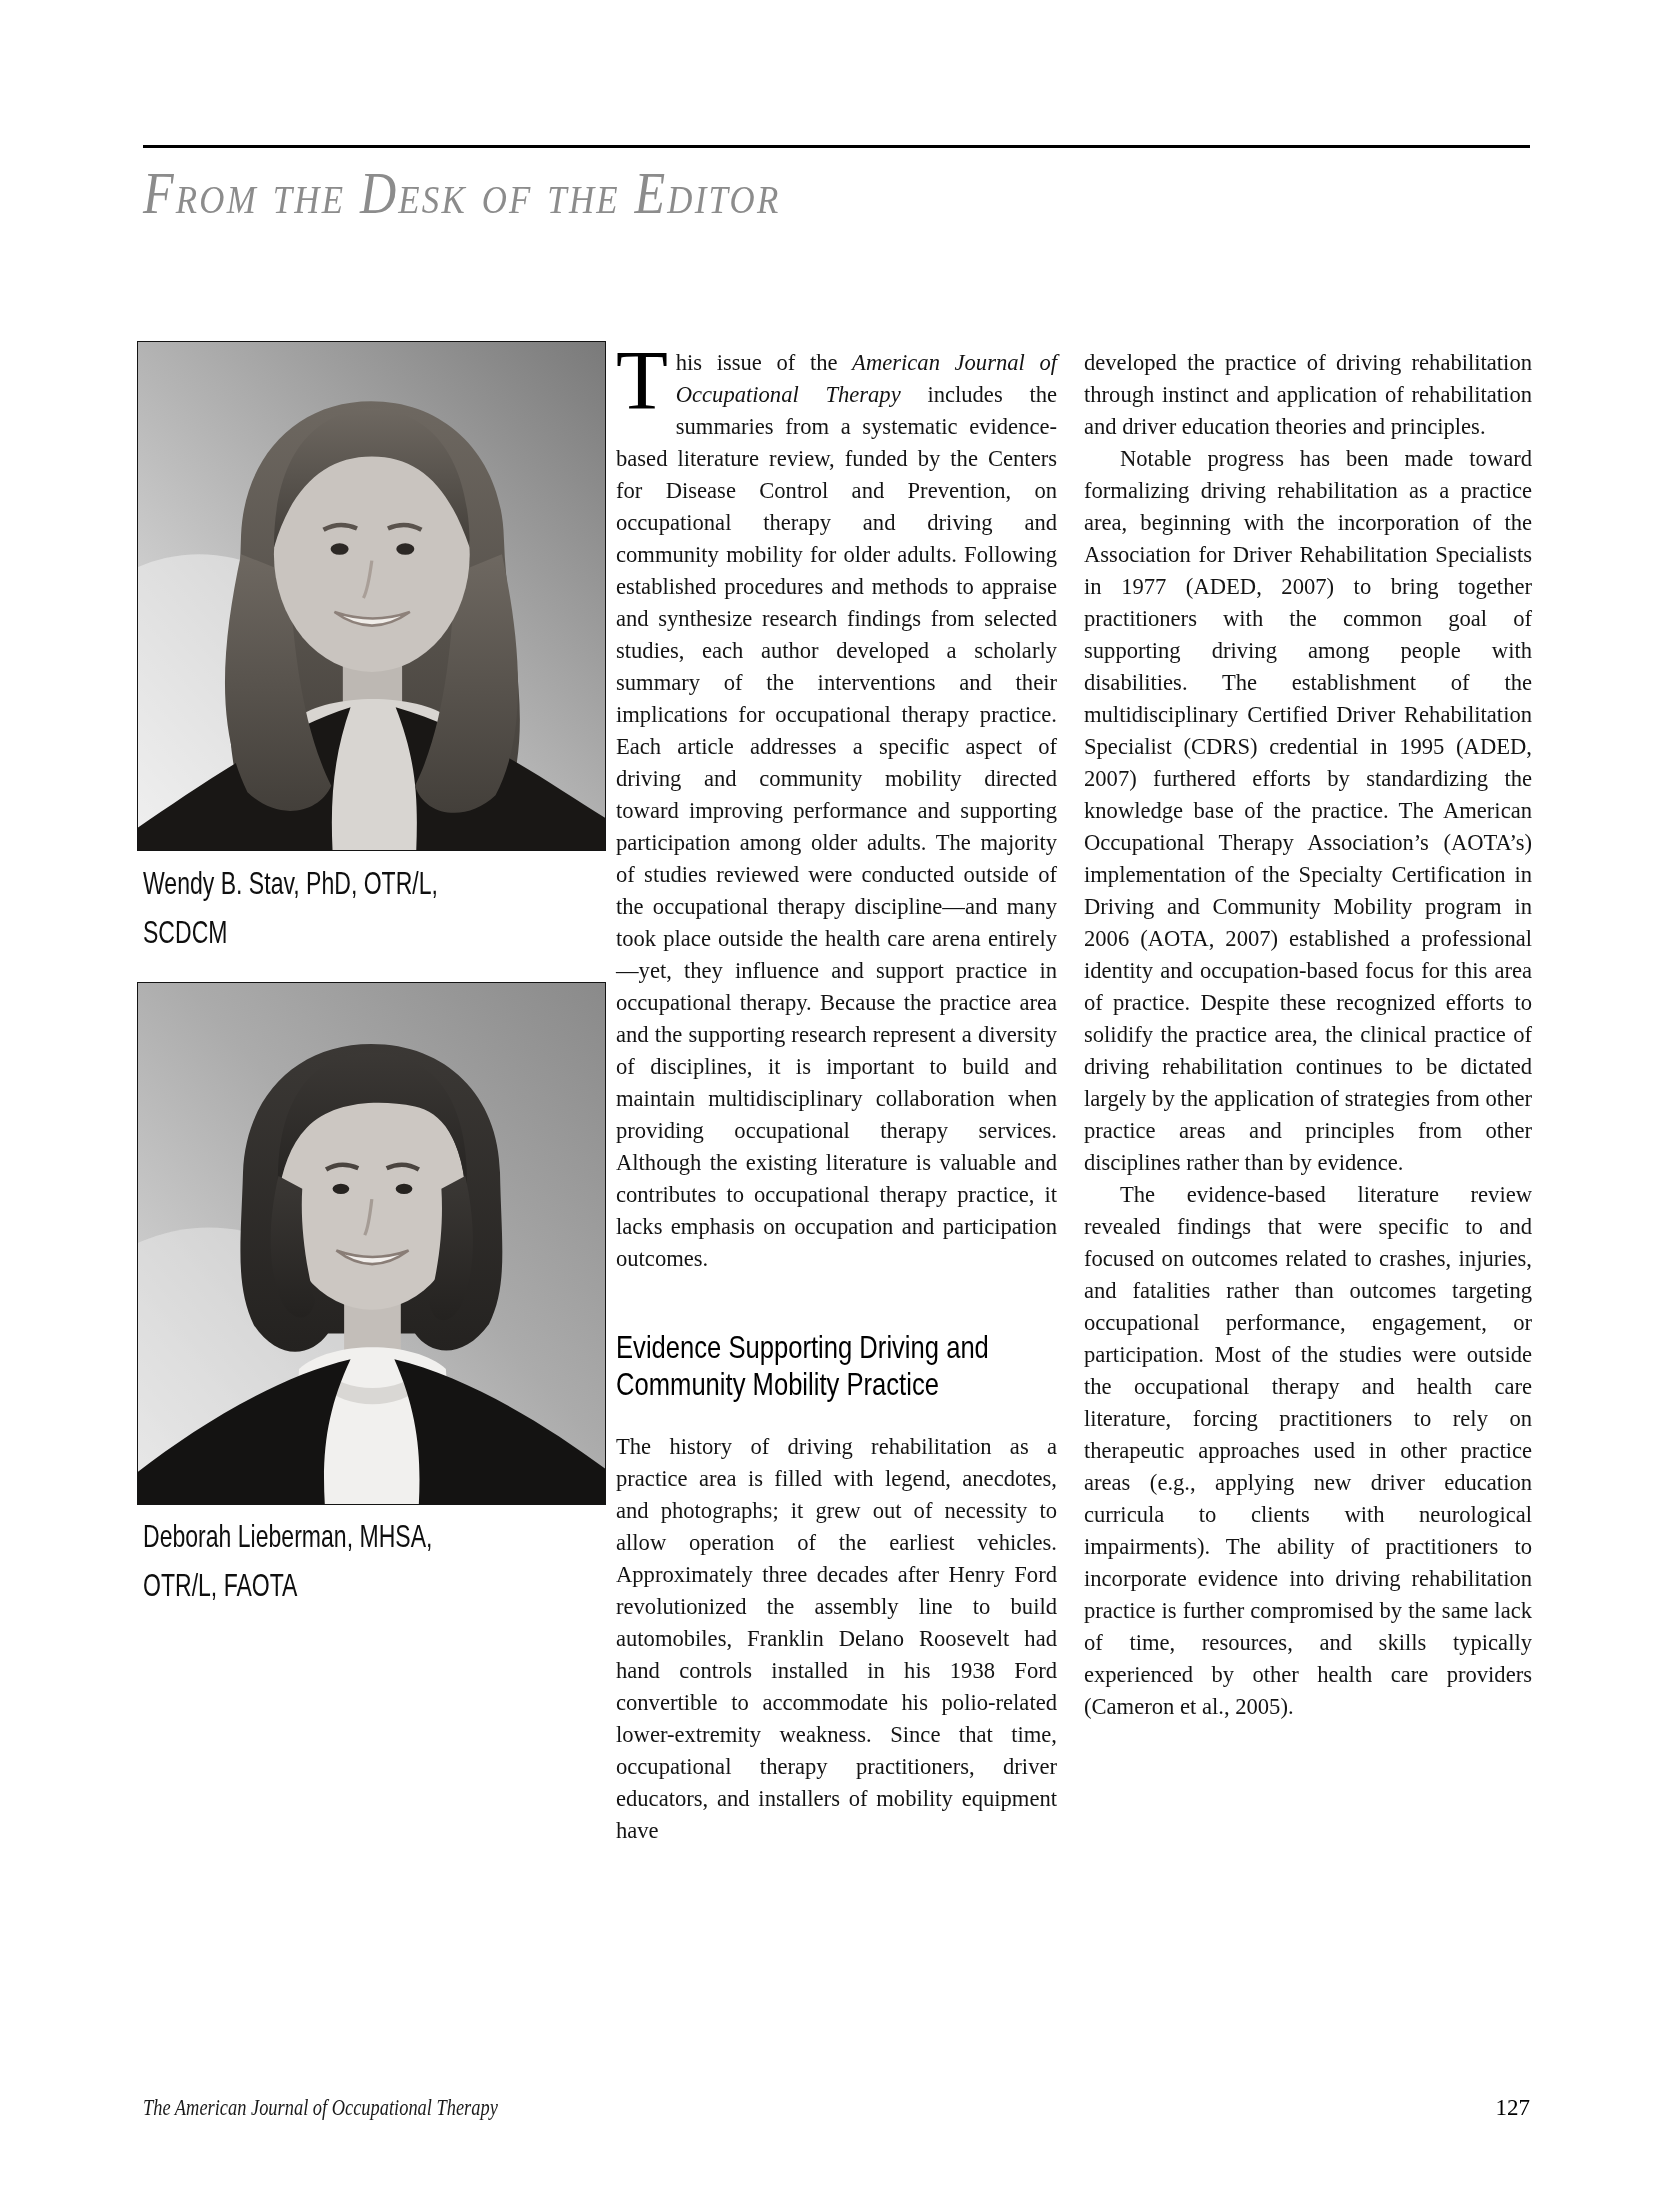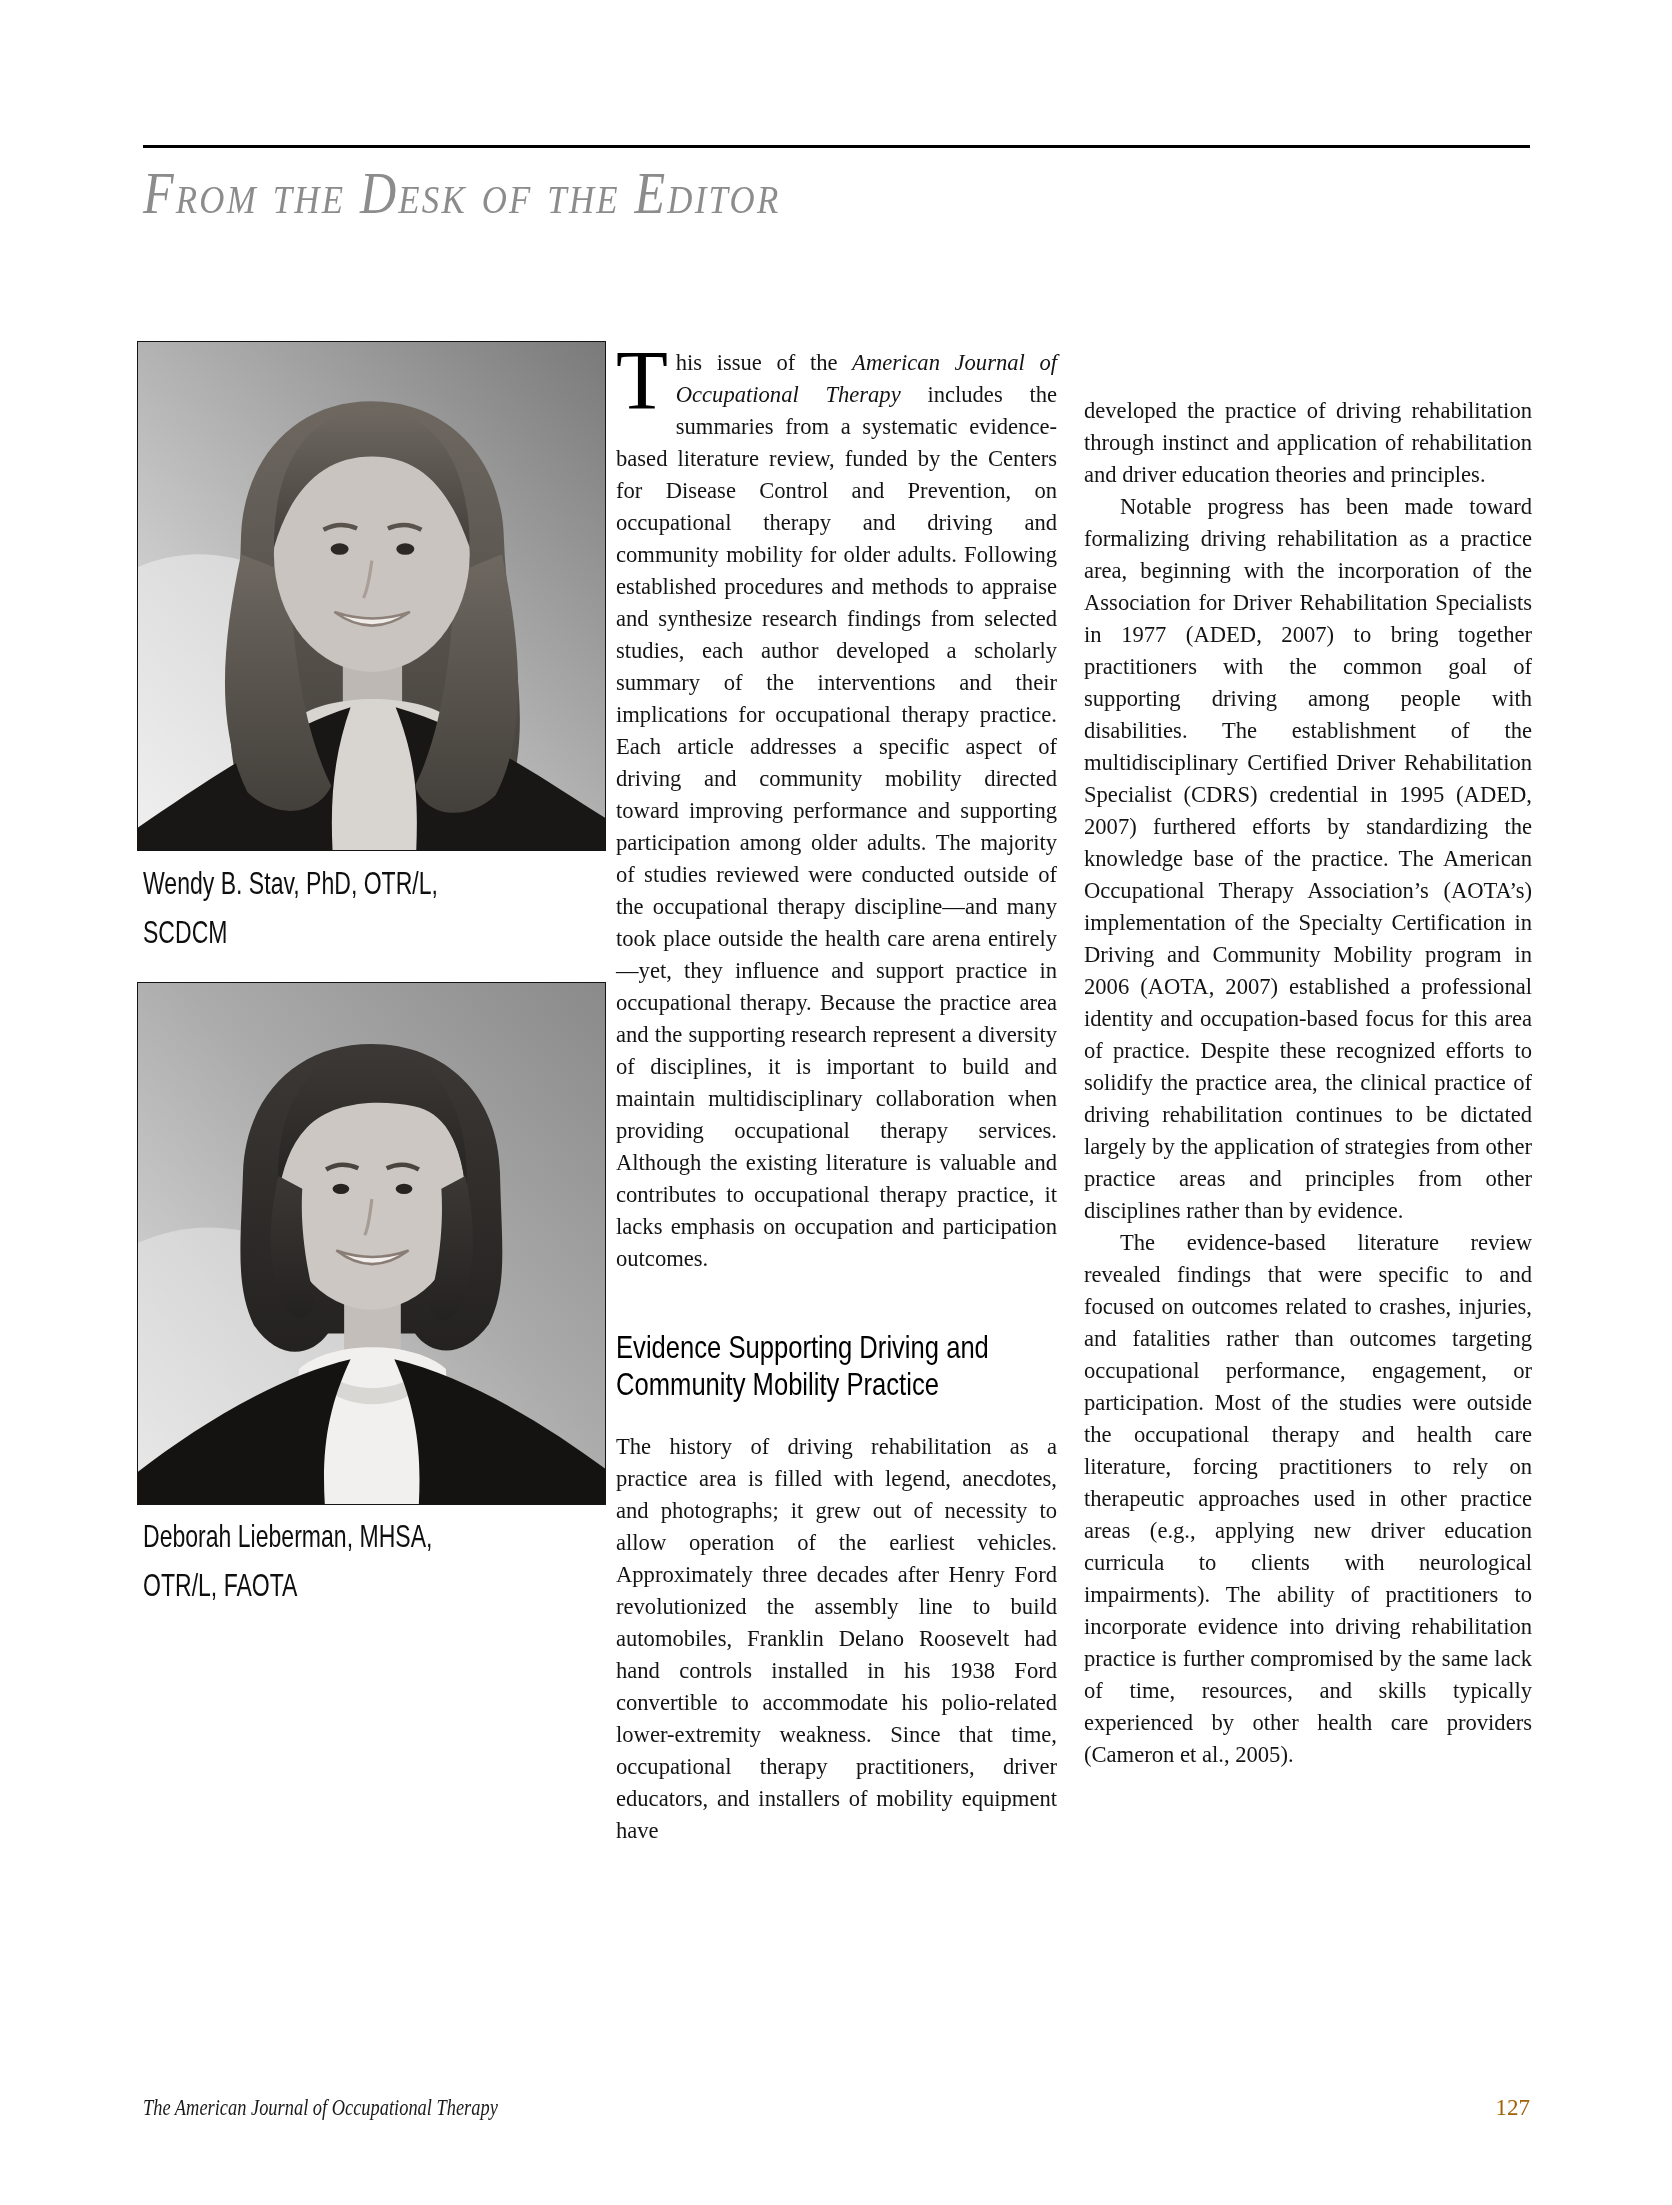--- a/index.html
+++ b/index.html
@@ -39,21 +39,21 @@
   }
   .caption-1{top:859px;}
   .caption-2{top:1512px;}
   .caption span{display:block;}
 
   .col{
     position:absolute;top:347px;text-align:justify;
     font-size:22.6px;line-height:32px;color:#141414;
   }
   .col-mid{left:616px;width:441px;}
-  .col-right{left:1084px;width:448px;margin-top:48px;}
+  .col-right{left:1084px;width:448px;}
   .col p{margin:0;}
   .col p.indent{text-indent:36px;font-family:Liberation Serif, serif;}
   em{font-style:italic;}
 
   .dropcap{
     float:left;
     font-size:85px;line-height:65px;
     padding:1.3px 7.8px 0 0;color:#000;
   }
 
@@ -66,21 +66,21 @@
     transform:scaleX(0.8);transform-origin:0 0;
   }
 
   .footer-left{
     position:absolute;left:143px;top:2095px;
     font-style:italic;font-size:23px;white-space:nowrap;
     transform:scaleX(0.8);transform-origin:0 0;color:#1a1a1a;
   }
   .footer-right{
     position:absolute;right:142px;top:2095px;
-    font-size:23px;color:#a16207;
+    font-size:23px;color:#000000;
   }
 </style>
 </head>
 <body>
 
 <div class="page">
 
   <div class="top-rule"></div>
 
   <div class="dept-title">From the Desk of the Editor</div>

